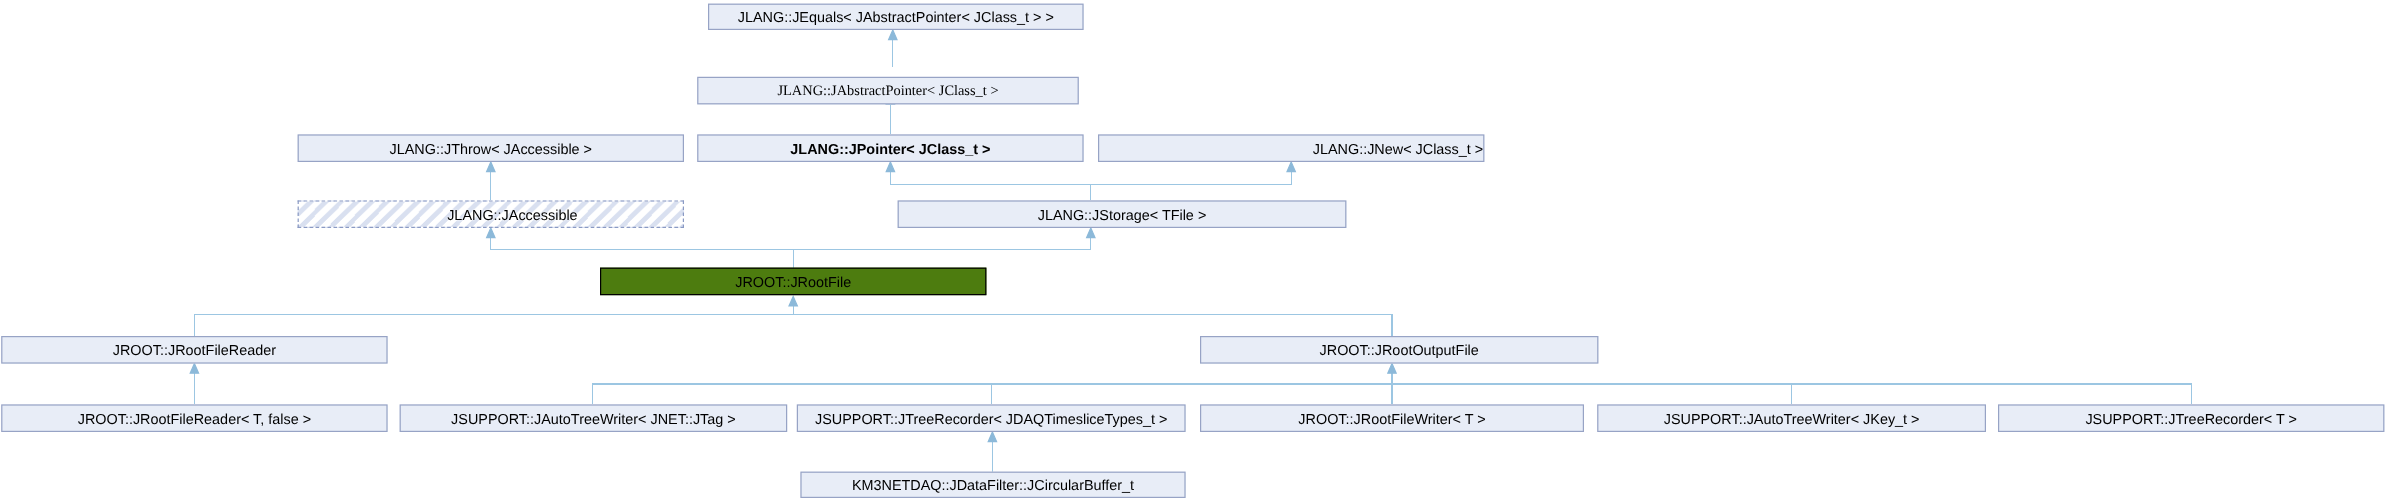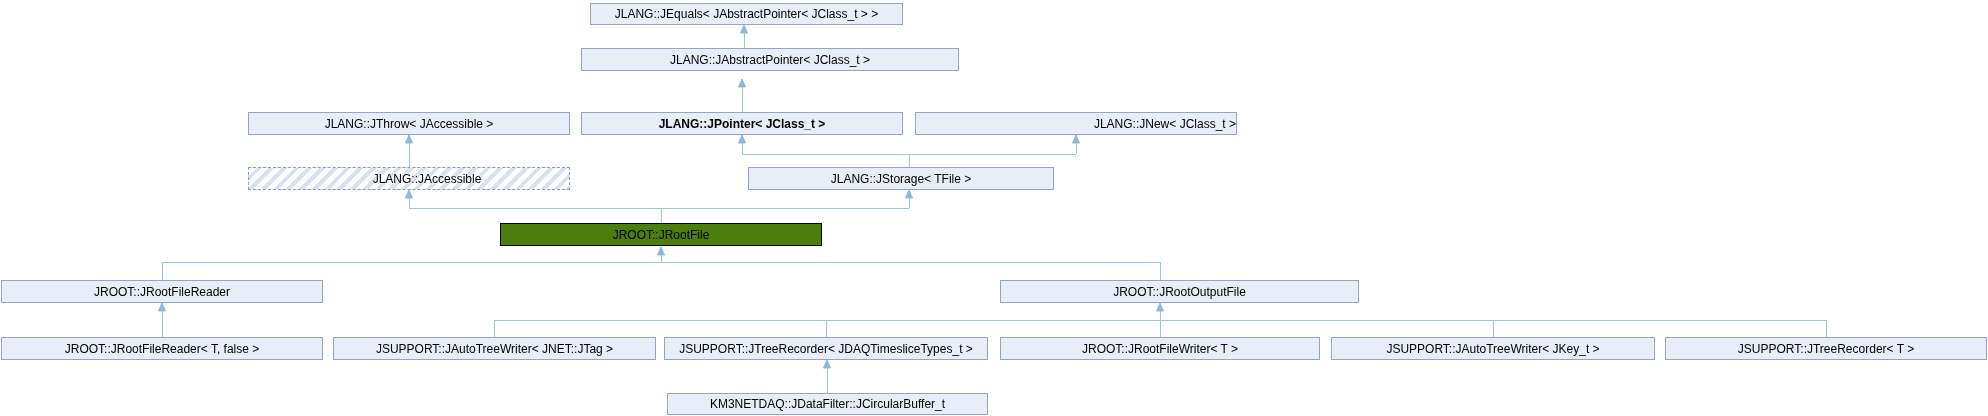--- a/index.html
+++ b/index.html
@@ -119,49 +119,49 @@
     <g>
       <path d="M827,393 V367"></path>
       <polygon points="827,360 823.5,368 830.5,368"></polygon>
     </g>
   </svg>
 
   <div class="node" style="left:590px; top:3px; width:313px; height:22px;">
     <span class="lbl">JLANG::JEquals&lt; JAbstractPointer&lt; JClass_t &gt; &gt;</span>
   </div>
 
-  <div class="node" style="left:581px; top:48px; width:378px;">
+  <div class="node" style="left:581px; top:64px; width:318px;font-family:Liberation Serif, serif;">
     <span class="lbl">JLANG::JAbstractPointer&lt; JClass_t &gt;</span>
   </div>
 
   <div class="node" style="left:248px; top:112px; width:322px;">
     <span class="lbl">JLANG::JThrow&lt; JAccessible &gt;</span>
   </div>
   <div class="node" style="left:581px; top:112px; width:322px;font-weight:bold;">
     <span class="lbl">JLANG::JPointer&lt; JClass_t &gt;</span>
   </div>
   <div class="node" style="left:915px; top:112px; width:322px;justify-content:flex-end;">
     <span class="lbl">JLANG::JNew&lt; JClass_t &gt;</span>
   </div>
 
   <div class="node hatched" style="left:248px; top:167px; width:322px;">
     <span class="lbl">JLANG::JAccessible</span>
   </div>
-  <div class="node" style="left:748px; top:167px; width:306px;">
+  <div class="node" style="left:748px; top:167px; width:374px;">
     <span class="lbl">JLANG::JStorage&lt; TFile &gt;</span>
   </div>
 
   <div class="node current" style="left:500px; top:223px; width:322px;">
     <span class="lbl">JROOT::JRootFile</span>
   </div>
 
   <div class="node" style="left:1px; top:280px; width:322px;">
     <span class="lbl">JROOT::JRootFileReader</span>
   </div>
-  <div class="node" style="left:1000px; top:280px; width:359px;">
+  <div class="node" style="left:1000px; top:280px; width:332px;">
     <span class="lbl">JROOT::JRootOutputFile</span>
   </div>
 
   <div class="node" style="left:1px; top:337px; width:322px;">
     <span class="lbl">JROOT::JRootFileReader&lt; T, false &gt;</span>
   </div>
   <div class="node" style="left:333px; top:337px; width:323px;">
     <span class="lbl">JSUPPORT::JAutoTreeWriter&lt; JNET::JTag &gt;</span>
   </div>
   <div class="node" style="left:1000px; top:337px; width:320px;">

